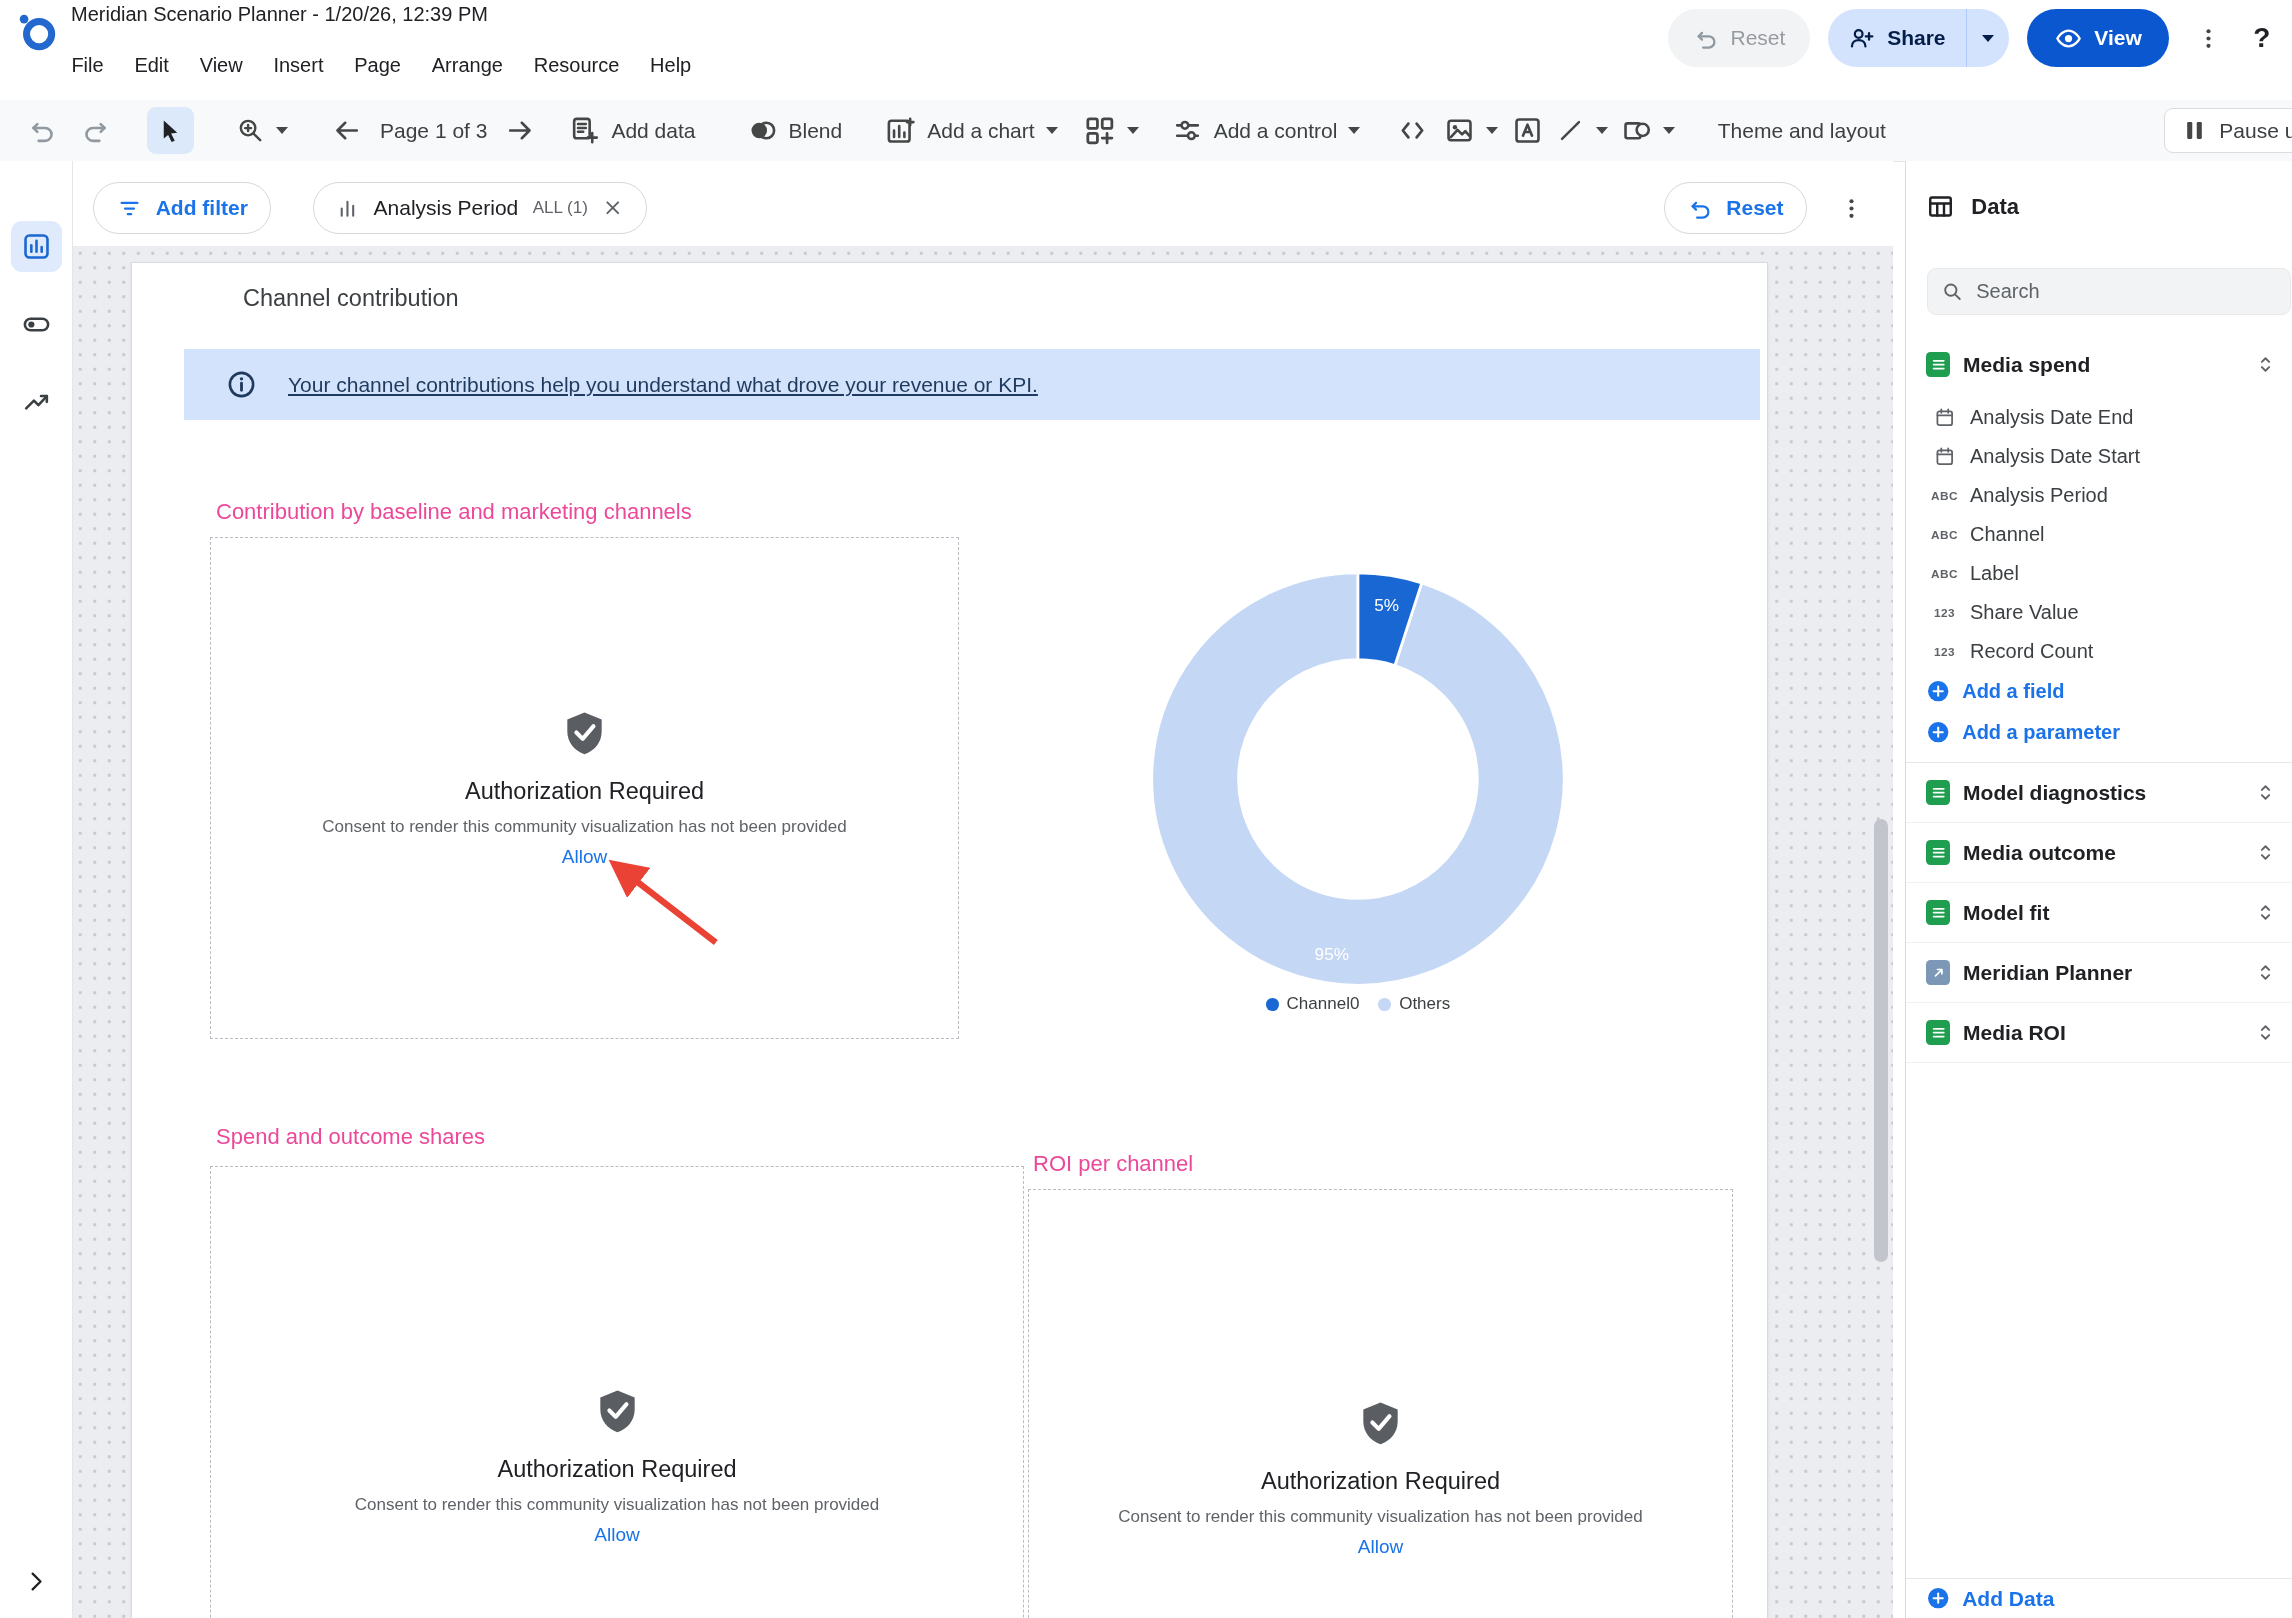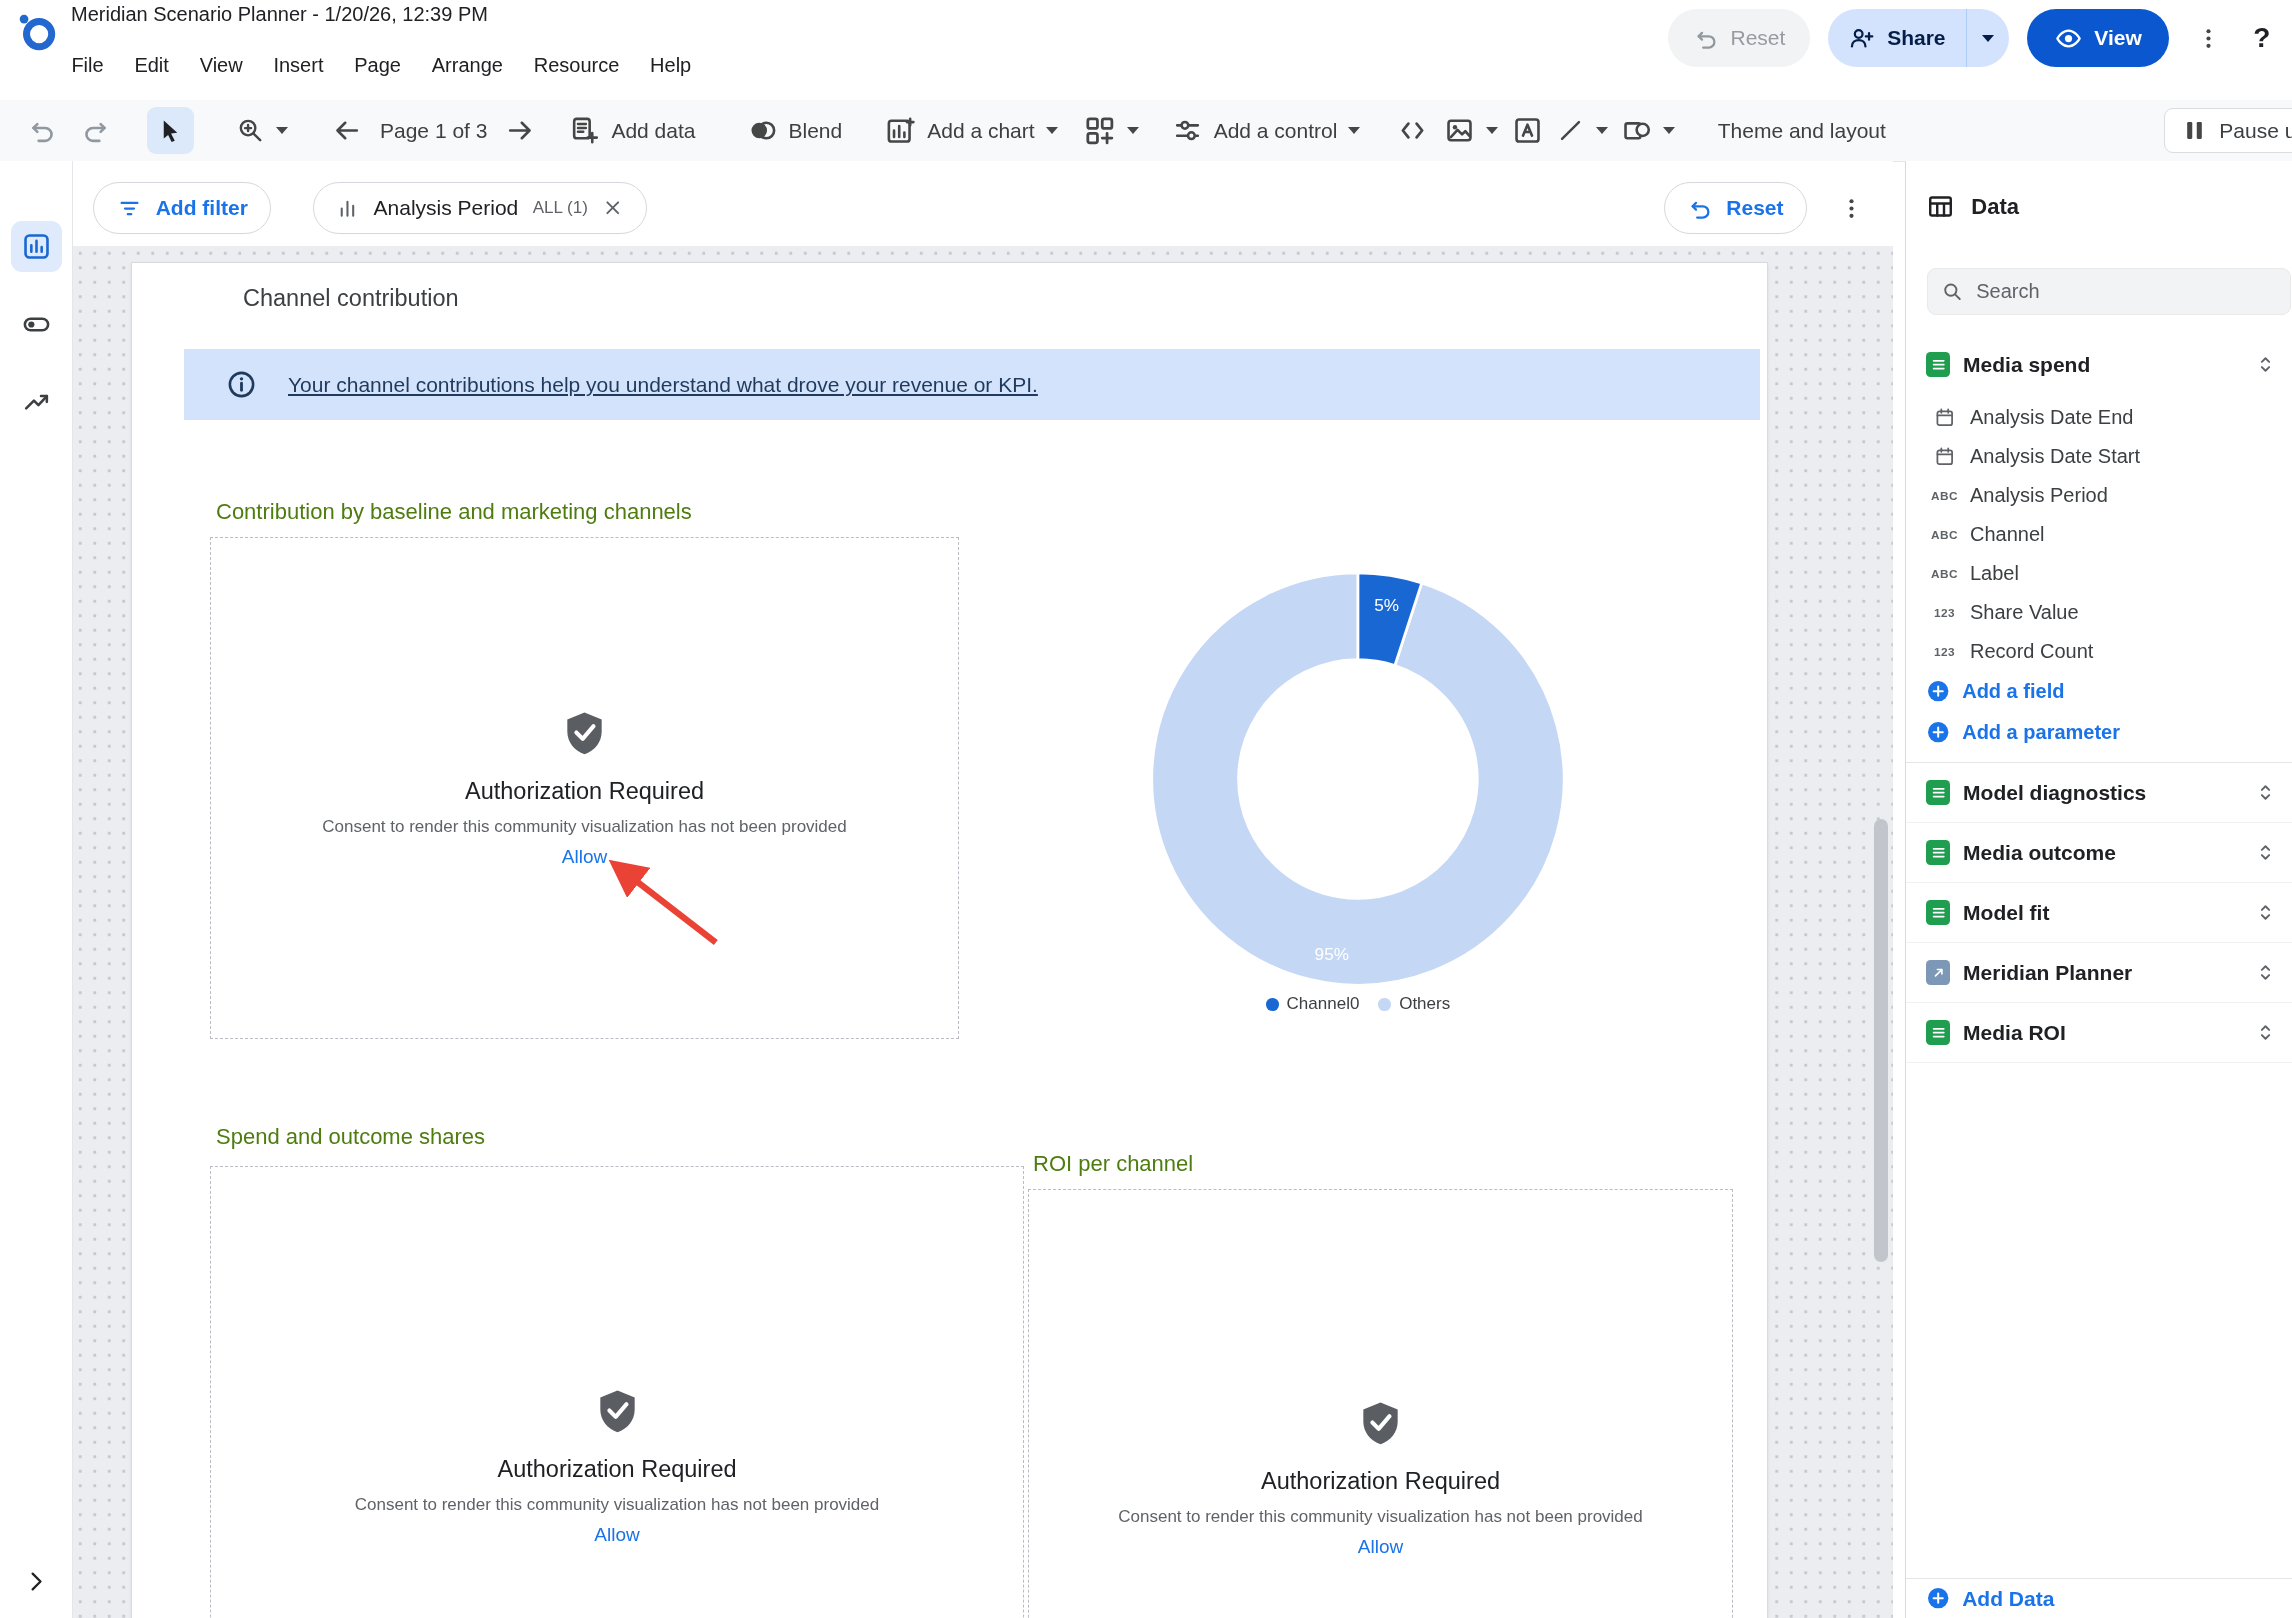--- a/index.html
+++ b/index.html
@@ -63,21 +63,21 @@
   .canvas{position:absolute;left:0;top:85px;right:0;bottom:0;background:#ecedf0;
           background-image:radial-gradient(circle,#c6c9cf 1.4px,transparent 1.6px);background-size:14.5px 14.5px;}
   .page{position:absolute;left:58px;top:16.3px;width:1637px;height:1737px;background:#fff;
         border:0.9px solid #d8dadf;box-shadow:0 0.9px 3.6px rgba(0,0,0,.07);}
   .scrollbar{position:absolute;right:5.4px;top:573px;width:13.6px;height:443px;border-radius:7.2px;background:#c2c6cc;}
 
   
   .h-channel{position:absolute;left:111px;top:22px;font-size:23.5px;color:#3c4043;}
   .banner{position:absolute;left:52px;top:86px;width:1576px;height:71px;background:#d3e3fc;
           display:flex;align-items:center;gap:31px;padding-left:42px;font-size:21px;color:#1f3a5c;text-decoration:underline;}
-  .h-sub{position:absolute;font-size:22px;color:#4d7c0f;white-space:nowrap;}
+  .h-sub{position:absolute;font-size:22px;color:#ec4899;white-space:nowrap;}
   .h-contrib{left:84px;top:236px;} .h-spend{left:84px;top:861px;} .h-roi{left:901px;top:888px;}
   .authbox{position:absolute;border:1.8px dashed #b9bdc3;display:flex;flex-direction:column;align-items:center;
            justify-content:center;text-align:center;background:#fff;}
   .box1{left:78px;top:274px;width:749px;height:502px;}
   .box2{left:78px;top:903px;width:814px;height:601px;}
   .box3{left:896px;top:926px;width:705px;height:579px;}
   .shield{margin-bottom:22px;}
   .auth-title{font-size:23.5px;color:#202124;margin-bottom:11.8px;}
   .auth-msg{font-size:17px;color:#5f6368;margin-bottom:9px;}
   .auth-allow{font-size:19px;color:#1a73e8;cursor:pointer;}

